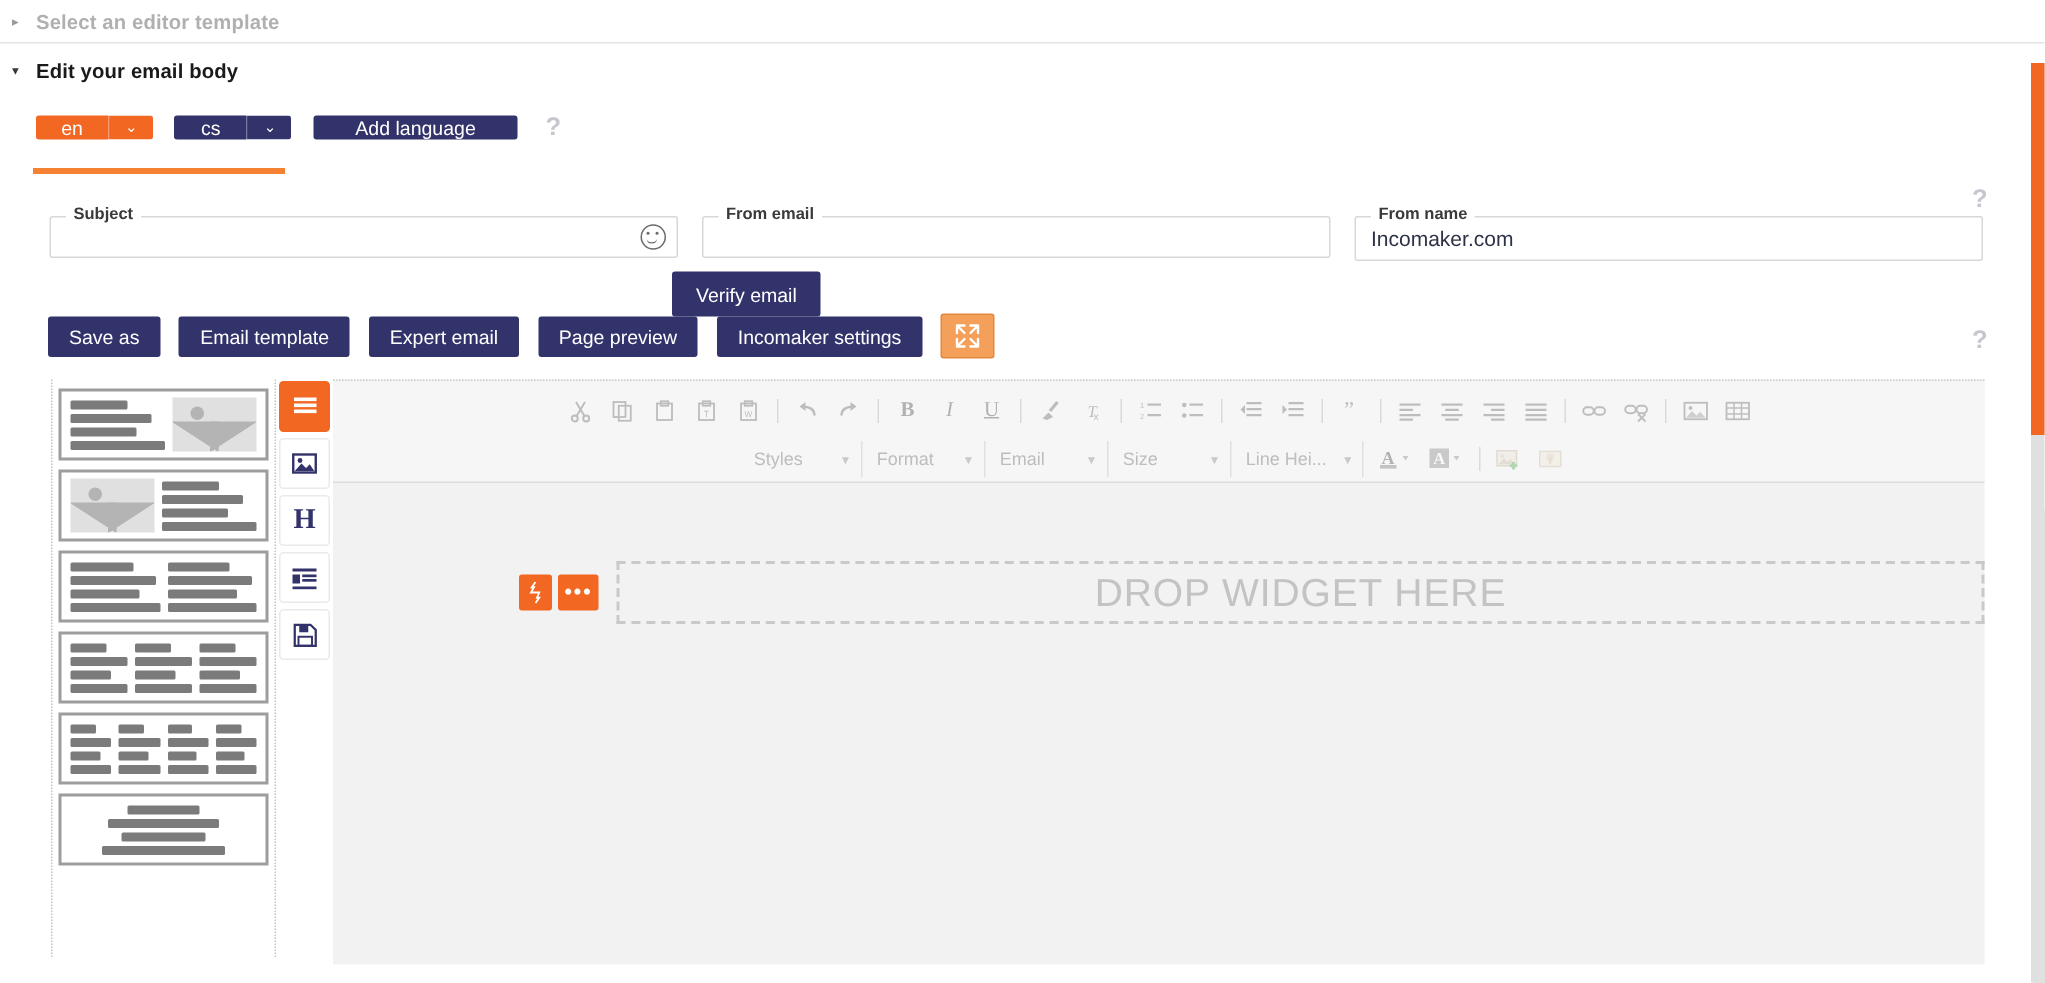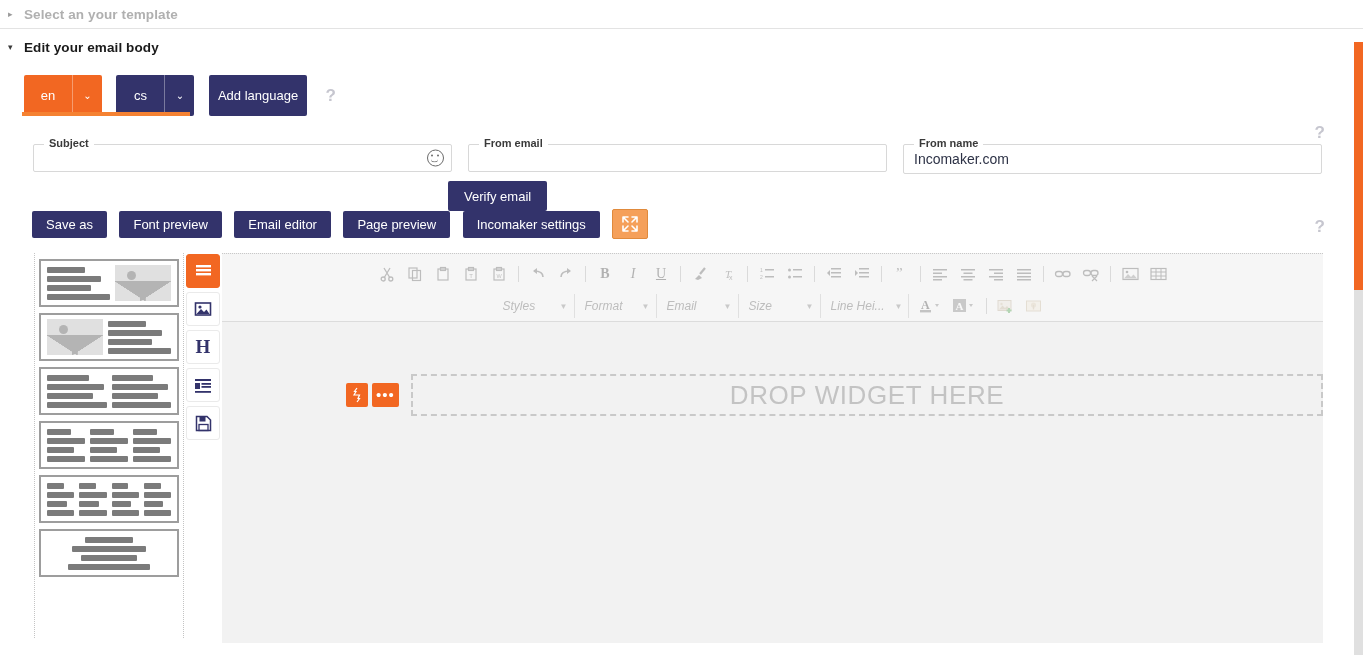--- a/index.html
+++ b/index.html
@@ -26,33 +26,33 @@
   .sec-title { font-size: 13.5px; font-weight: bold; letter-spacing: .1px; }
   .hr-line { height: 1px; background: #e3e3e3; width: 100%; }
 
   
   .langbar { position: relative; padding: 14px 0 0 24px; height: 58px; }
   .btn {
     font-family: "Liberation Sans", sans-serif;
     border: none; outline: none; cursor: pointer;
     font-size: 13px; color: #ffffff;
     background: #33336b;
-    height: 41px; padding: 0 14px;
+    height: 16px; padding: 0 14px;
     display: inline-flex; align-items: center; justify-content: center;
     border-radius: 2px; vertical-align: middle;
   }
   .split { display: inline-flex; vertical-align: middle; margin-right: 10px; }
   .split .main { border-radius: 2px 0 0 2px; min-width: 48px; padding: 0 10px; }
   .split .caret {
     border-radius: 0 2px 2px 0; width: 30px; padding: 0;
     border-left: 1px solid rgba(255,255,255,.35);
     font-size: 10px;
   }
   .split.active .main, .split.active .caret { background: #f26722; }
-  .addlang { margin-right: 14px; padding: 0 9px; }
+  .addlang { margin-right: 14px; padding: 0 28px; }
   .qmark {
     color: #c6c6cf; font-size: 17px; font-weight: bold;
     display: inline-block; vertical-align: middle;
     cursor: pointer; user-select: none;
   }
   .lang-underline {
     position: absolute; left: 22px; top: 51px;
     width: 168px; height: 4px; background: #f58232;
   }
 
@@ -166,21 +166,21 @@
     opacity: .35; cursor: pointer;
   }
   .ck-sep { width: 1px; height: 16px; background: #cfcfcf; margin: 0 5px; opacity: .7; }
   .ck-combo {
     height: 24px; min-width: 78px; display: flex; align-items: center;
     justify-content: space-between; padding: 0 6px;
     font-size: 12px; color: #bdbdbd; cursor: pointer;
     border-right: 1px solid #e0e0e0;
     margin-right: 4px;
   }
-  .ck-combo .cv { white-space: nowrap; overflow: hidden; font-style: italic; }
+  .ck-combo .cv { white-space: nowrap; overflow: hidden; }
   .ck-caret { font-size: 8px; color: #c9c9c9; margin-left: 10px; }
 
   .dropzone-row {
     position: relative; margin-top: 52px; padding-left: 124px;
     display: flex; align-items: center;
   }
   .dz-btn {
     width: 22px; height: 24px; background: #f26722;
     display: inline-flex; align-items: center; justify-content: center;
     border-radius: 2px; margin-right: 4px; cursor: pointer; color: #fff;
@@ -201,21 +201,21 @@
   .sb-thumb {
     position: absolute; right: 0; top: 42px; width: 9px;
     height: 248px; background: #f26722; cursor: pointer;
   }
 </style>
 </head>
 <body>
 
 <div class="section-head collapsed">
   <span class="sec-arrow">▸</span>
-  <span class="sec-title">Select an your template</span>
+  <span class="sec-title">Select an editor template</span>
 </div>
 <div class="hr-line"></div>
 
 <div class="section-head expanded" style="margin-top:4px;">
   <span class="sec-arrow">▾</span>
   <span class="sec-title">Edit your email body</span>
 </div>
 
 <div class="langbar">
   <span class="split active">
@@ -248,22 +248,22 @@
   <div class="fieldset-box" style="left:903px; top:25px; width:419px; height:30px;">
     <span class="fl-label">From name</span>
     <input class="fl-input" type="text" value="Incomaker.com" style="">
   </div>
 
   <button class="btn" style="position:absolute;left:448px;top:62px;height:30px;padding:0 16px;">Verify email</button>
 </div>
 
 <div class="actionbar">
   <button class="btn">Save as</button>
-  <button class="btn">Font preview</button>
-  <button class="btn">Email editor</button>
+  <button class="btn">Email template</button>
+  <button class="btn">Expert email</button>
   <button class="btn">Page preview</button>
   <button class="btn">Incomaker settings</button>
   <span class="fsbtn">
     <svg width="20" height="20" viewBox="0 0 20 20">
       <path d="M3 3 L8 3 M3 3 L3 8 M3 3 L8 8
                M17 3 L12 3 M17 3 L17 8 M17 3 L12 8
                M3 17 L8 17 M3 17 L3 12 M3 17 L8 12
                M17 17 L12 17 M17 17 L17 12 M17 17 L12 12" stroke="#ffffff" stroke-width="1.6" fill="none" stroke-linecap="round"></path>
     </svg>
   </span>

